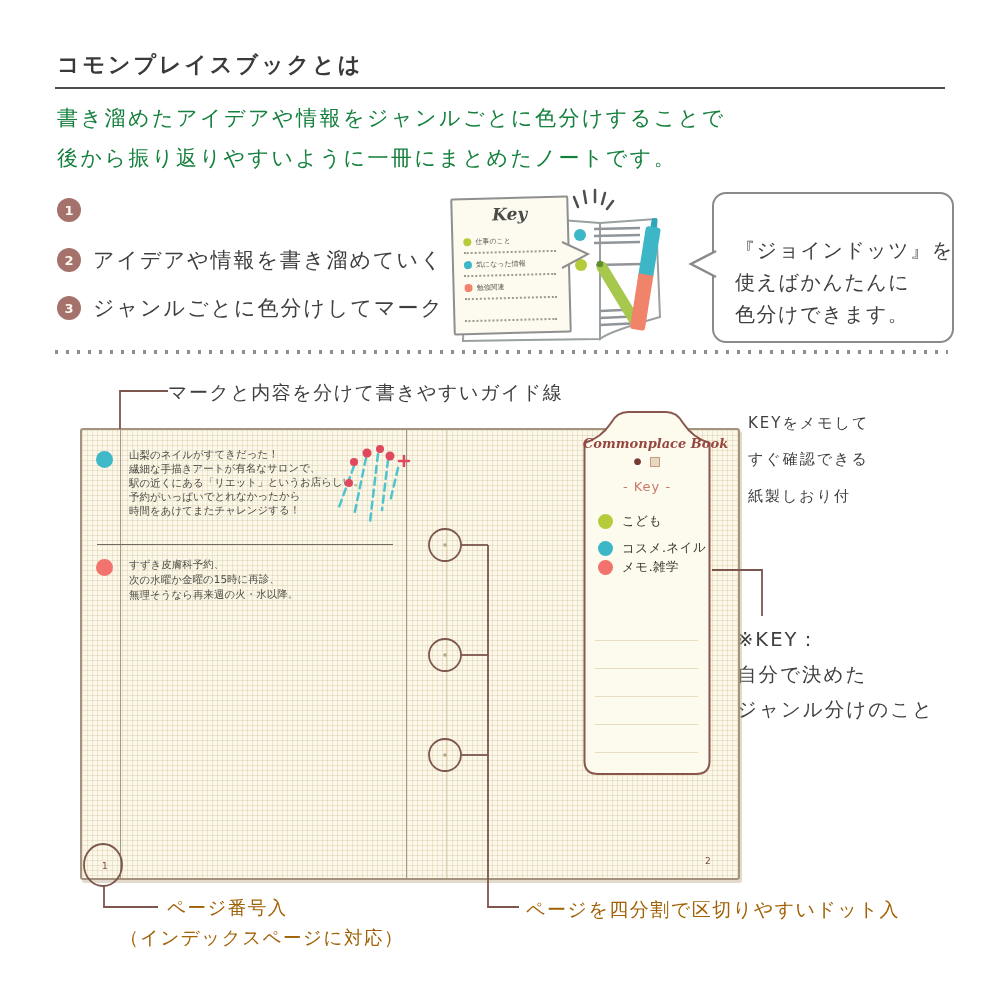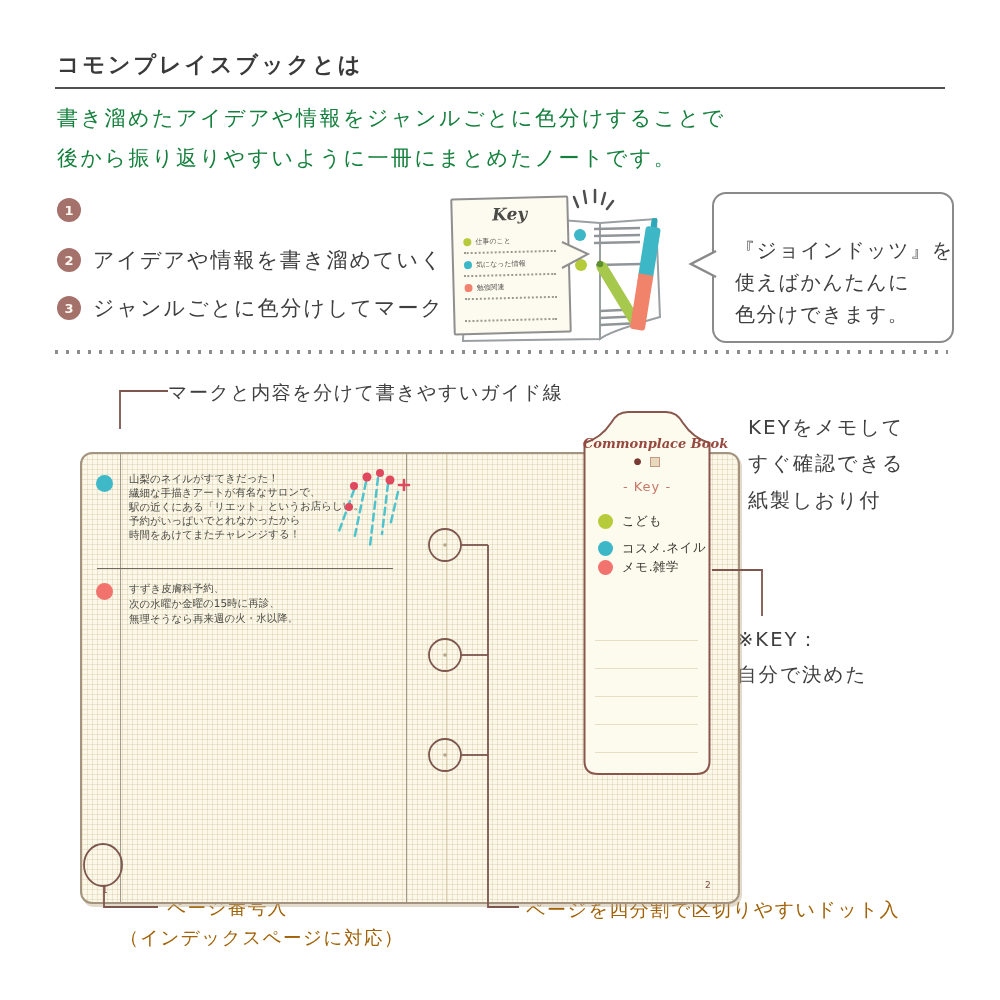--- a/index.html
+++ b/index.html
@@ -29,24 +29,24 @@
   .kc-extra-line{position:absolute;left:10px;right:12px;top:102px;height:18px;border-bottom:2px dotted #9a9a8e;}
   
   .bubble{left:712px;top:192px;width:238px;height:147px;background:#fff;border:2.5px solid #8a8a8a;border-radius:14px;z-index:5;}
   .bubble-line{position:absolute;left:21px;font-size:20px;letter-spacing:1.5px;font-weight:500;color:#3f3f3f;white-space:nowrap;}
   
   .dot-rule{left:55px;top:350px;width:893px;height:4px;
     background:repeating-linear-gradient(90deg,#8d8d8d 0 3.5px,transparent 3.5px 11px);}
   
   .feat{font-size:19px;letter-spacing:1.5px;font-weight:500;color:#3f3f3f;white-space:nowrap;}
   
-  .page{left:80px;top:452px;width:656px;height:448px;background-color:#fbf8ea;
+  .page{left:80px;top:428px;width:656px;height:448px;background-color:#fbf8ea;
     background-image:linear-gradient(rgba(205,185,140,.30) 1px,transparent 1px),
                      linear-gradient(90deg,rgba(205,185,140,.30) 1px,transparent 1px);
-    background-size:5px 5px;border:2px solid #a3937f;border-radius:12px;
+    background-size:5px 5px;border:2px solid #a3937f;border-radius:3px;
     box-shadow:2px 3px 0 rgba(190,172,140,.45);z-index:1;}
   .vline{position:absolute;top:0;bottom:0;width:1px;}
   .guide-gray{background:#a09a8c;}
   .guide-faint{background:#ddd1b4;}
   .mark-dot{position:absolute;width:17px;height:17px;border-radius:50%;}
   .hw{position:absolute;font-size:10.5px;line-height:14.5px;color:#4d4c45;letter-spacing:0;white-space:nowrap;transform:rotate(-.4deg);}
   .hw2{line-height:15px;}
   .entry-divider{position:absolute;left:15px;top:114px;width:296px;height:0;border-top:1.5px solid #6f6b62;}
   .pagenum{position:absolute;font-size:9px;color:#7a4a42;}
   
@@ -54,21 +54,21 @@
   .bm-title{position:absolute;left:0;right:0;top:33px;text-align:center;
     font-family:"DejaVu Serif","Liberation Serif",serif;font-style:italic;font-size:13px;font-weight:700;color:#96473e;white-space:nowrap;}
   .bm-symbols{position:absolute;left:0;right:0;top:53px;text-align:center;font-size:9px;color:#7a3a34;letter-spacing:3px;}
   .bm-sym-square{display:inline-block;width:8px;height:8px;border:1px solid #c49a86;background:#e9d9bc;vertical-align:middle;}
   .bm-key{position:absolute;left:0;right:0;top:76px;text-align:center;font-size:13px;letter-spacing:1px;color:#c8796a;font-weight:500;}
   .bm-entry{position:absolute;left:15px;display:flex;align-items:center;gap:9px;}
   .bm-dot{width:15px;height:15px;border-radius:50%;flex:0 0 auto;}
   .bm-label{font-size:12.5px;color:#36342e;letter-spacing:.5px;transform:rotate(-1deg);white-space:nowrap;font-weight:500;}
   .bm-rule{position:absolute;left:12px;width:103px;height:0;border-top:1.5px solid #e9ddc2;}
   
-  .side-note{font-size:20px;letter-spacing:2px;font-weight:500;color:#3f3f3f;white-space:nowrap;}
+  .side-note{font-size:15px;letter-spacing:2px;font-weight:500;color:#3f3f3f;white-space:nowrap;}
   .bottom-label{font-size:18.5px;letter-spacing:1.5px;font-weight:400;color:#a16207;white-space:nowrap;}
   svg{display:block;}
   .overlay{left:0;top:0;z-index:30;pointer-events:none;}
 </style>
 </head>
 <body>
 
 <div id="canvas">
 
   <div class="abs title">コモンプレイスブックとは</div>
@@ -237,20 +237,21 @@
     <div class="bm-rule" style="top:321px;"></div>
     <div class="bm-rule" style="top:349px;"></div>
   </div>
 
   <div class="abs side-note" style="left:748px;top:414px;">KEYをメモして</div>
   <div class="abs side-note" style="left:748px;top:450px;">すぐ確認できる</div>
   <div class="abs side-note" style="left:748px;top:487px;">紙製しおり付</div>
 
   <div class="abs side-note" style="left:737px;top:626px;font-size:19.5px;">※KEY：</div>
   <div class="abs side-note" style="left:737px;top:661px;font-size:19.5px;">自分で決めた</div>
+  <div class="abs side-note" style="left:737px;top:696px;font-size:19.5px;">ジャンル分けのこと</div>
 
   <div class="abs bottom-label" style="left:167px;top:895px;">ページ番号入</div>
   <div class="abs bottom-label" style="left:120px;top:925px;">（インデックスページに対応）</div>
   <div class="abs bottom-label" style="left:526px;top:897px;font-size:19px;">ページを四分割で区切りやすいドット入</div>
 
   <svg class="abs overlay" width="1000" height="1000" viewBox="0 0 1000 1000">
     <g fill="none" stroke="#7d564e" stroke-width="1.8">
 
       <polyline points="168,391 120,391 120,429"></polyline>
 

